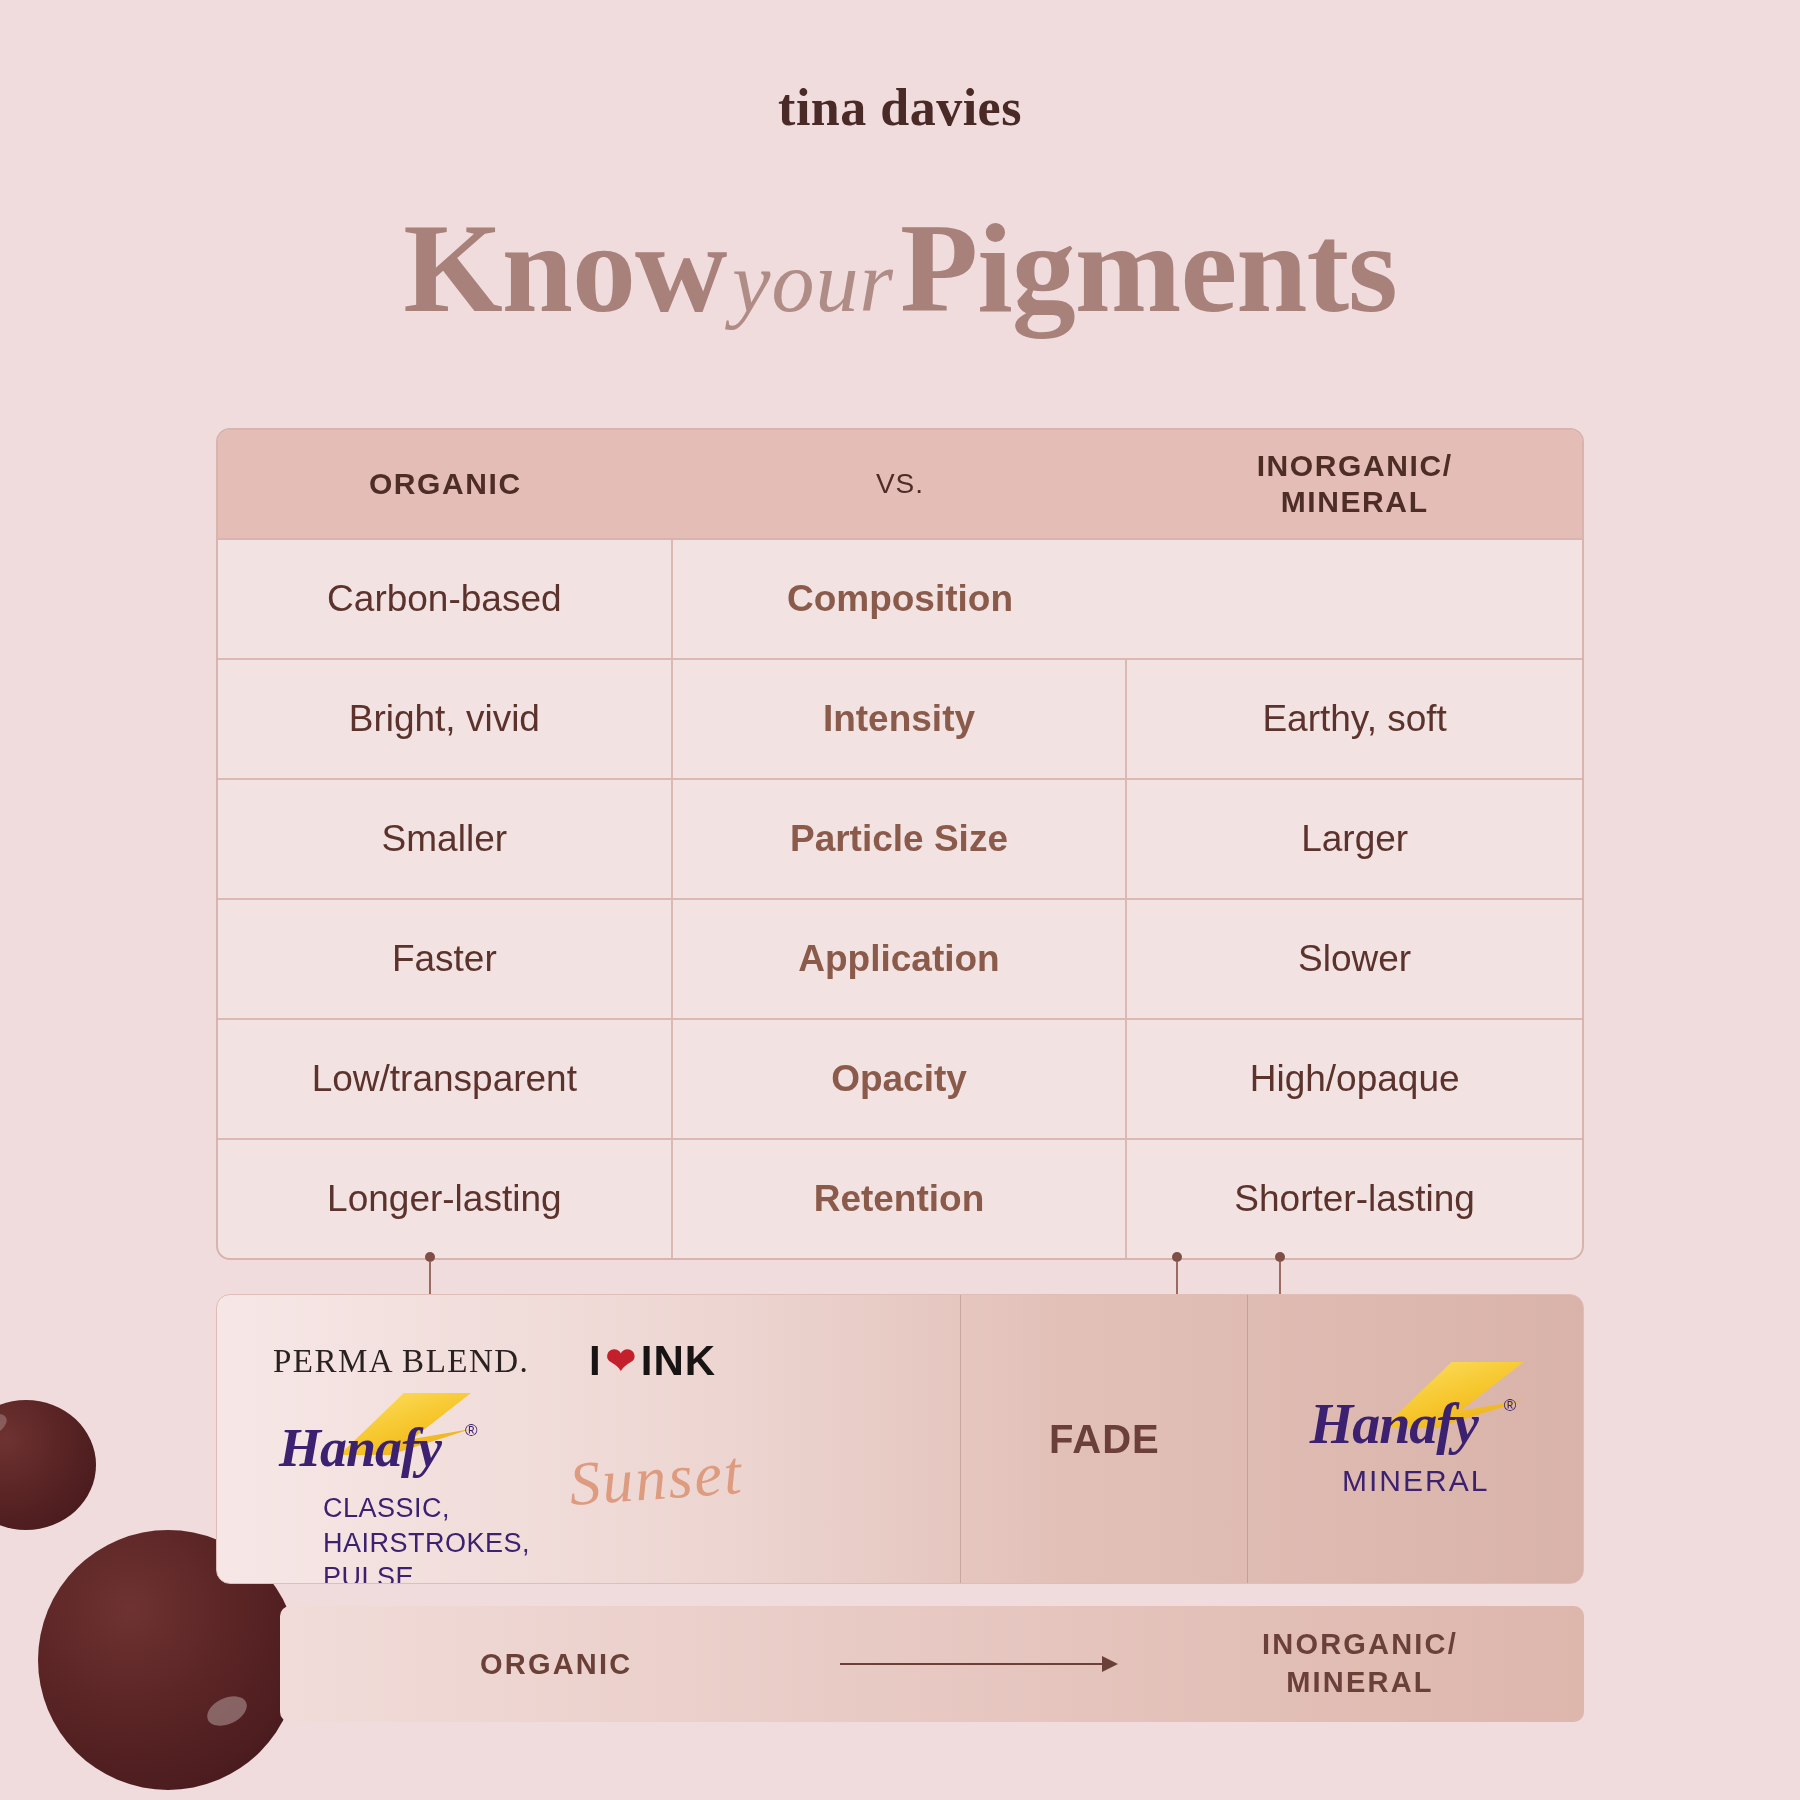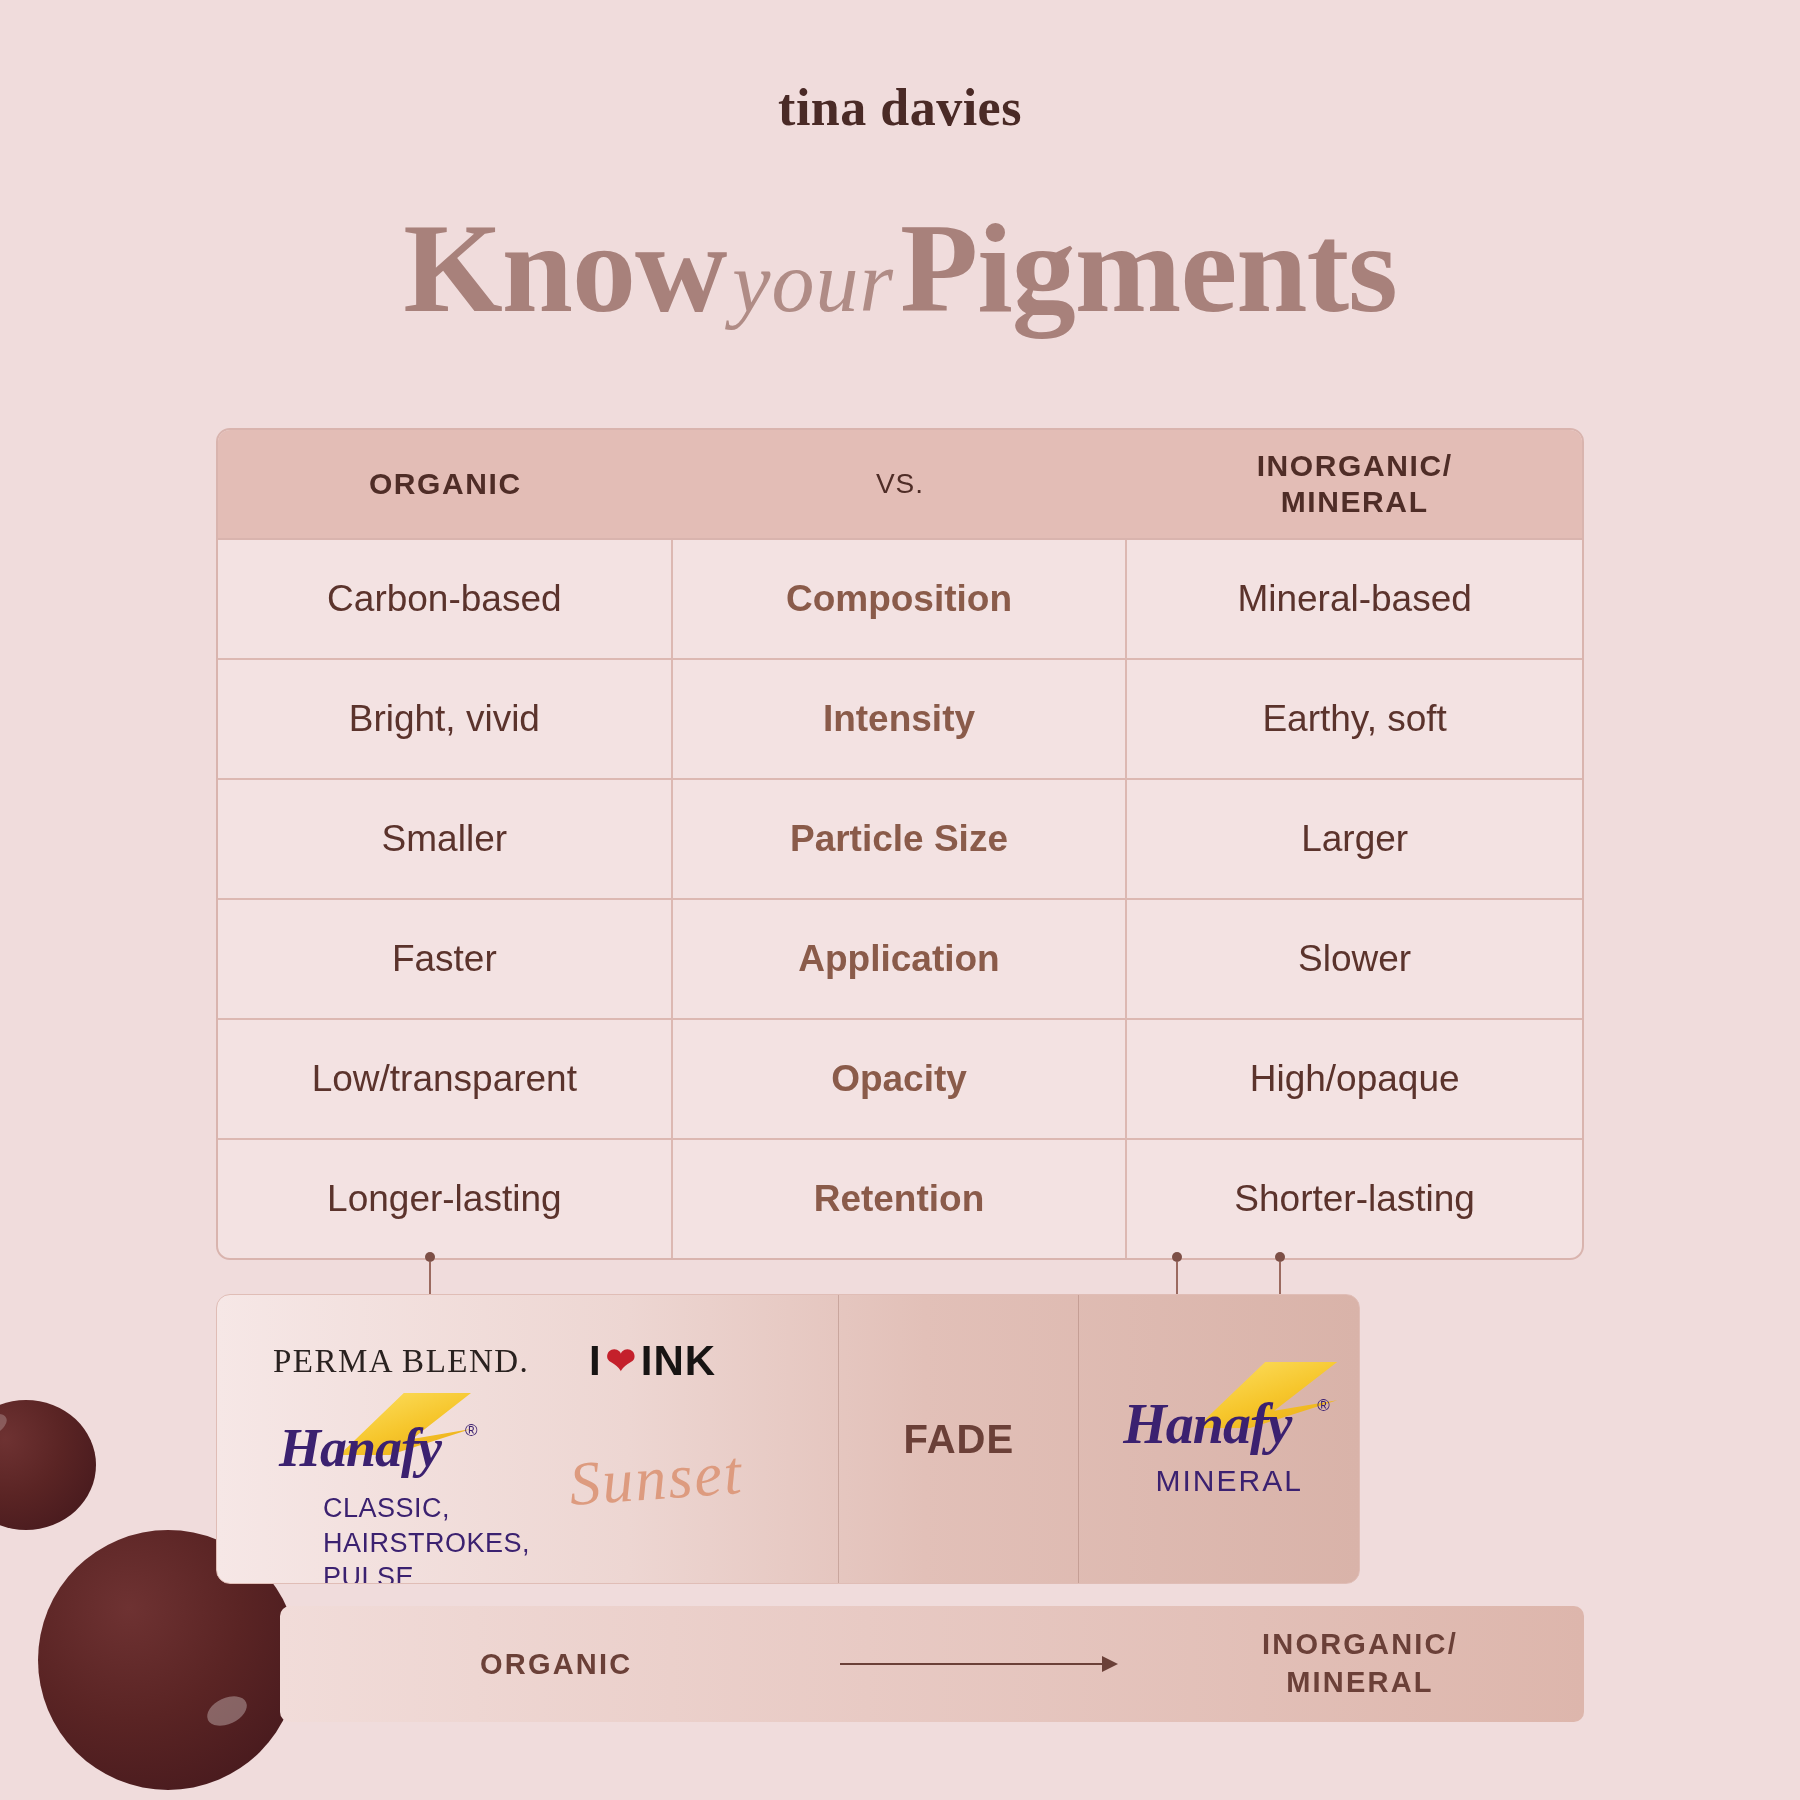--- a/index.html
+++ b/index.html
@@ -158,21 +158,21 @@
     background: #7d4f46;
   }
   .conn.c1 { left: 213px; }
   .conn.c2 { left: 960px; }
   .conn.c3 { left: 1063px; }
 
   
   .brands {
     position: absolute;
     left: 216px; top: 1294px;
-    width: 1144px; height: 290px;
+    width: 1368px; height: 290px;
     display: flex;
     border-radius: 14px;
     overflow: hidden;
     background: linear-gradient(90deg, #f6e7e6 0%, #edd6d2 36%, #e2c0b8 62%, #d9b3a9 100%);
     border: 1px solid #e0bdb6;
   }
   .bcell {
     position: relative;
     display: flex;
     align-items: center;
@@ -370,21 +370,20 @@
         <div>
           <div>INORGANIC/</div>
           <div>MINERAL</div>
         </div>
       </div>
     </div>
 
     <div class="trow">
       <div class="tcell">Carbon-based</div>
       <div class="tcell attr">Composition</div>
-      <div class="tcell">Mineral-based</div>
     </div>
 
     <div class="trow">
       <div class="tcell">Bright, vivid</div>
       <div class="tcell attr">Intensity</div>
       <div class="tcell">Earthy, soft</div>
     </div>
 
     <div class="trow">
       <div class="tcell">Smaller</div>

